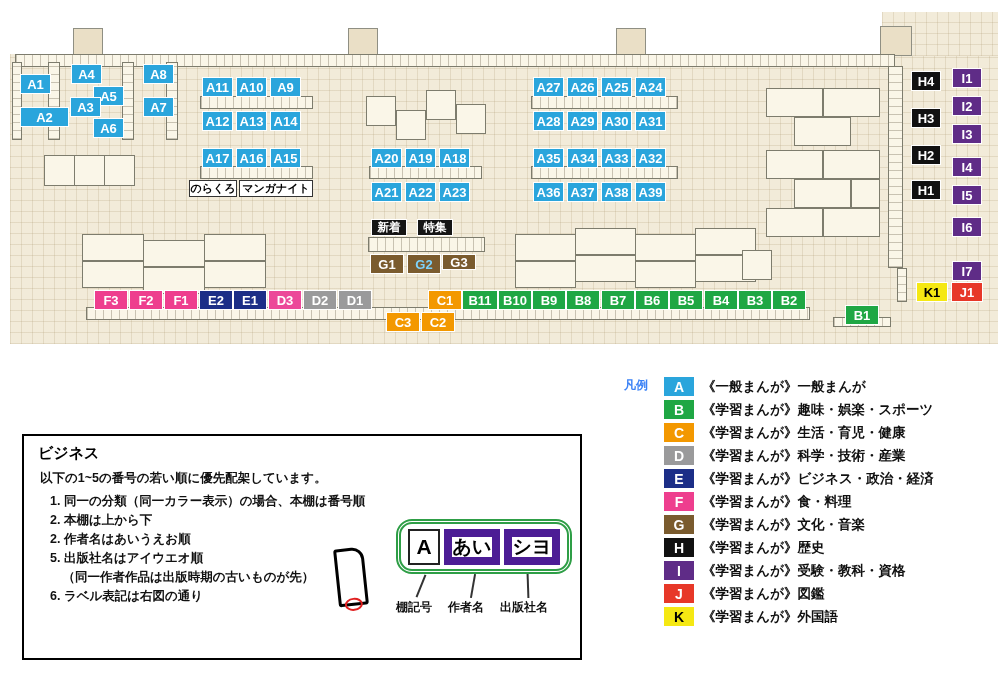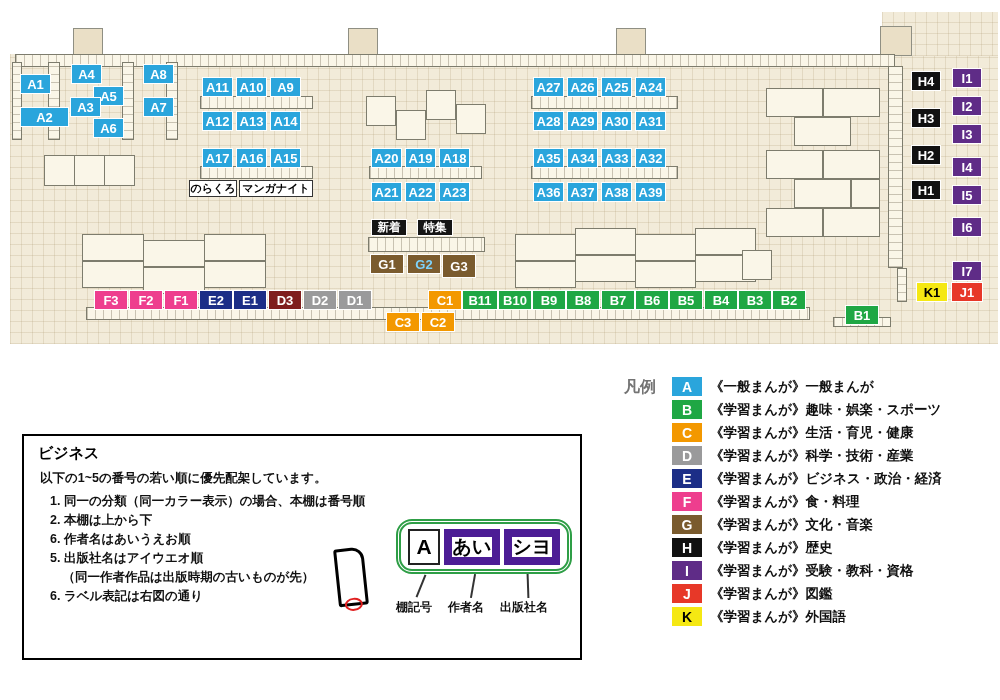--- a/index.html
+++ b/index.html
@@ -17,21 +17,21 @@
   .shelf{position:absolute;background:#faf6e8;border:1px solid #7d7c6d}
   .hatch-h{background-image:repeating-linear-gradient(90deg, rgba(120,110,90,.38) 0 1px, transparent 1px 8px)}
   .hatch-v{background-image:repeating-linear-gradient(0deg, rgba(120,110,90,.38) 0 1px, transparent 1px 8px)}
   .tag{position:absolute;height:20px;display:flex;align-items:center;justify-content:center;
     font-weight:bold;font-size:13px;border:1px solid #fff;white-space:nowrap}
   .white-tag{background:#fff !important;color:#000 !important;border:1px solid #333;font-size:11px;height:17px}
   .black-tag{background:#151515 !important;color:#fff !important;border:1px solid #fff;font-size:11.5px;height:17px}
 
   
   #legend{position:absolute;left:618px;top:375px;width:378px;display:flex;align-items:flex-start}
-  .legend-title{font-size:16px;font-weight:bold;margin:2px 16px 0 6px;color:#737373}
+  .legend-title{font-size:12px;font-weight:bold;margin:2px 16px 0 6px;color:#3b82f6}
   #legend-rows{display:flex;flex-direction:column}
   .legend-row{display:flex;align-items:center;height:23px}
   .legend-code{width:30px;height:19px;flex:0 0 30px;display:flex;align-items:center;justify-content:center;
     font-weight:bold;font-size:14px;margin-right:8px}
   .legend-label{font-size:13.5px;font-weight:bold;color:#111;white-space:nowrap}
 
   
   #principles{position:absolute;left:22px;top:434px;width:560px;height:226px;border:2px solid #000;background:#fff}
   .p-title{position:absolute;left:14px;top:8px;font-size:15px;font-weight:bold;color:#000}
   .p-intro{position:absolute;left:16px;top:34px;font-size:12.5px;font-weight:bold;color:#111;white-space:nowrap}
@@ -147,40 +147,40 @@
       <div class="tag" style="left: 533px; top: 148px; width: 31px; height: 20px; background: rgb(42, 165, 220); color: rgb(255, 255, 255);">A35</div>
       <div class="tag" style="left: 567px; top: 148px; width: 31px; height: 20px; background: rgb(42, 165, 220); color: rgb(255, 255, 255);">A34</div>
       <div class="tag" style="left: 601px; top: 148px; width: 31px; height: 20px; background: rgb(42, 165, 220); color: rgb(255, 255, 255);">A33</div>
       <div class="tag" style="left: 635px; top: 148px; width: 31px; height: 20px; background: rgb(42, 165, 220); color: rgb(255, 255, 255);">A32</div>
       <div class="tag" style="left: 533px; top: 182px; width: 31px; height: 20px; background: rgb(42, 165, 220); color: rgb(255, 255, 255);">A36</div>
       <div class="tag" style="left: 567px; top: 182px; width: 31px; height: 20px; background: rgb(42, 165, 220); color: rgb(255, 255, 255);">A37</div>
       <div class="tag" style="left: 601px; top: 182px; width: 31px; height: 20px; background: rgb(42, 165, 220); color: rgb(255, 255, 255);">A38</div>
       <div class="tag" style="left: 635px; top: 182px; width: 31px; height: 20px; background: rgb(42, 165, 220); color: rgb(255, 255, 255);">A39</div>
       <div class="tag" style="left: 370px; top: 254px; width: 34px; height: 20px; background: rgb(122, 91, 46); color: rgb(255, 255, 255);">G1</div>
       <div class="tag" style="left: 407px; top: 254px; width: 34px; height: 20px; background: rgb(122, 91, 46); color: #7dd3fc;">G2</div>
-      <div class="tag" style="left: 442px; top: 254px; width: 34px; height: 24px; background: rgb(122, 91, 46); color: rgb(255, 255, 255);">G3</div>
+      <div class="tag" style="left: 442px; top: 254px; width: 34px; height: 16px; background: rgb(122, 91, 46); color: rgb(255, 255, 255);">G3</div>
       <div class="tag" style="left: 911px; top: 71px; width: 30px; height: 20px; background: rgb(17, 17, 17); color: rgb(255, 255, 255);">H4</div>
       <div class="tag" style="left: 911px; top: 108px; width: 30px; height: 20px; background: rgb(17, 17, 17); color: rgb(255, 255, 255);">H3</div>
       <div class="tag" style="left: 911px; top: 145px; width: 30px; height: 20px; background: rgb(17, 17, 17); color: rgb(255, 255, 255);">H2</div>
       <div class="tag" style="left: 911px; top: 180px; width: 30px; height: 20px; background: rgb(17, 17, 17); color: rgb(255, 255, 255);">H1</div>
       <div class="tag" style="left: 952px; top: 68px; width: 30px; height: 20px; background: rgb(95, 44, 135); color: rgb(255, 255, 255);">I1</div>
       <div class="tag" style="left: 952px; top: 96px; width: 30px; height: 20px; background: rgb(95, 44, 135); color: rgb(255, 255, 255);">I2</div>
       <div class="tag" style="left: 952px; top: 124px; width: 30px; height: 20px; background: rgb(95, 44, 135); color: rgb(255, 255, 255);">I3</div>
       <div class="tag" style="left: 952px; top: 157px; width: 30px; height: 20px; background: rgb(95, 44, 135); color: rgb(255, 255, 255);">I4</div>
       <div class="tag" style="left: 952px; top: 185px; width: 30px; height: 20px; background: rgb(95, 44, 135); color: rgb(255, 255, 255);">I5</div>
       <div class="tag" style="left: 952px; top: 217px; width: 30px; height: 20px; background: rgb(95, 44, 135); color: rgb(255, 255, 255);">I6</div>
       <div class="tag" style="left: 952px; top: 261px; width: 30px; height: 20px; background: rgb(95, 44, 135); color: rgb(255, 255, 255);">I7</div>
       <div class="tag" style="left: 916px; top: 282px; width: 32px; height: 20px; background: rgb(245, 232, 19); color: rgb(0, 0, 0);">K1</div>
       <div class="tag" style="left: 951px; top: 282px; width: 32px; height: 20px; background: rgb(231, 56, 40); color: rgb(255, 255, 255);">J1</div>
       <div class="tag" style="left: 94px; top: 290px; width: 34px; height: 20px; background: rgb(238, 62, 142); color: rgb(255, 255, 255);">F3</div>
       <div class="tag" style="left: 129px; top: 290px; width: 34px; height: 20px; background: rgb(238, 62, 142); color: rgb(255, 255, 255);">F2</div>
       <div class="tag" style="left: 164px; top: 290px; width: 34px; height: 20px; background: rgb(238, 62, 142); color: rgb(255, 255, 255);">F1</div>
       <div class="tag" style="left: 199px; top: 290px; width: 34px; height: 20px; background: rgb(28, 46, 135); color: rgb(255, 255, 255);">E2</div>
       <div class="tag" style="left: 233px; top: 290px; width: 34px; height: 20px; background: rgb(28, 46, 135); color: rgb(255, 255, 255);">E1</div>
-      <div class="tag" style="left: 268px; top: 290px; width: 34px; height: 20px; background: #7f1d1d; color: rgb(255, 255, 255);">D3</div>
+      <div class="tag" style="left: 268px; top: 290px; width: 34px; height: 20px; background: #ec4899; color: rgb(255, 255, 255);">D3</div>
       <div class="tag" style="left: 303px; top: 290px; width: 34px; height: 20px; background: rgb(154, 154, 155); color: rgb(255, 255, 255);">D2</div>
       <div class="tag" style="left: 338px; top: 290px; width: 34px; height: 20px; background: rgb(154, 154, 155); color: rgb(255, 255, 255);">D1</div>
       <div class="tag" style="left: 428px; top: 290px; width: 34px; height: 20px; background: rgb(243, 152, 0); color: rgb(255, 255, 255);">C1</div>
       <div class="tag" style="left: 462px; top: 290px; width: 36px; height: 20px; background: rgb(31, 167, 68); color: rgb(255, 255, 255);">B11</div>
       <div class="tag" style="left: 498px; top: 290px; width: 34px; height: 20px; background: rgb(31, 167, 68); color: rgb(255, 255, 255);">B10</div>
       <div class="tag" style="left: 532px; top: 290px; width: 34px; height: 20px; background: rgb(31, 167, 68); color: rgb(255, 255, 255);">B9</div>
       <div class="tag" style="left: 566px; top: 290px; width: 34px; height: 20px; background: rgb(31, 167, 68); color: rgb(255, 255, 255);">B8</div>
       <div class="tag" style="left: 601px; top: 290px; width: 34px; height: 20px; background: rgb(31, 167, 68); color: rgb(255, 255, 255);">B7</div>
       <div class="tag" style="left: 635px; top: 290px; width: 34px; height: 20px; background: rgb(31, 167, 68); color: rgb(255, 255, 255);">B6</div>
       <div class="tag" style="left: 669px; top: 290px; width: 34px; height: 20px; background: rgb(31, 167, 68); color: rgb(255, 255, 255);">B5</div>
@@ -245,21 +245,21 @@
         </div>
       </div>
   </div>
 
   <div id="principles">
     <div class="p-title">ビジネス</div>
     <div class="p-intro">以下の1~5の番号の若い順に優先配架しています。</div>
     <div id="rules">
         <div class="rule-line">1. 同一の分類（同一カラー表示）の場合、本棚は番号順</div>
         <div class="rule-line">2. 本棚は上から下</div>
-        <div class="rule-line">6. 作者名はあいうえお順</div>
+        <div class="rule-line">2. 作者名はあいうえお順</div>
         <div class="rule-line">5. 出版社名はアイウエオ順</div>
         <div class="rule-line">　（同一作者作品は出版時期の古いものが先）</div>
         <div class="rule-line">6. ラベル表記は右図の通り</div>
       </div>
 
     <div class="book">
       <span class="book-circle"></span>
     </div>
     <div class="label-box">
       <span class="cell cell-a">A</span>

